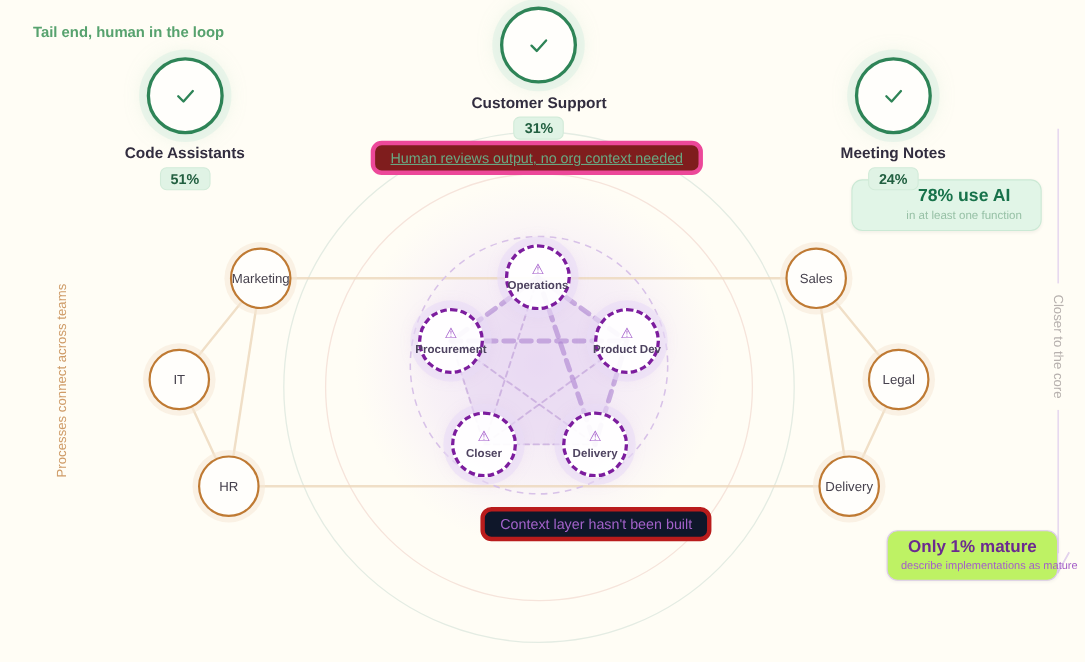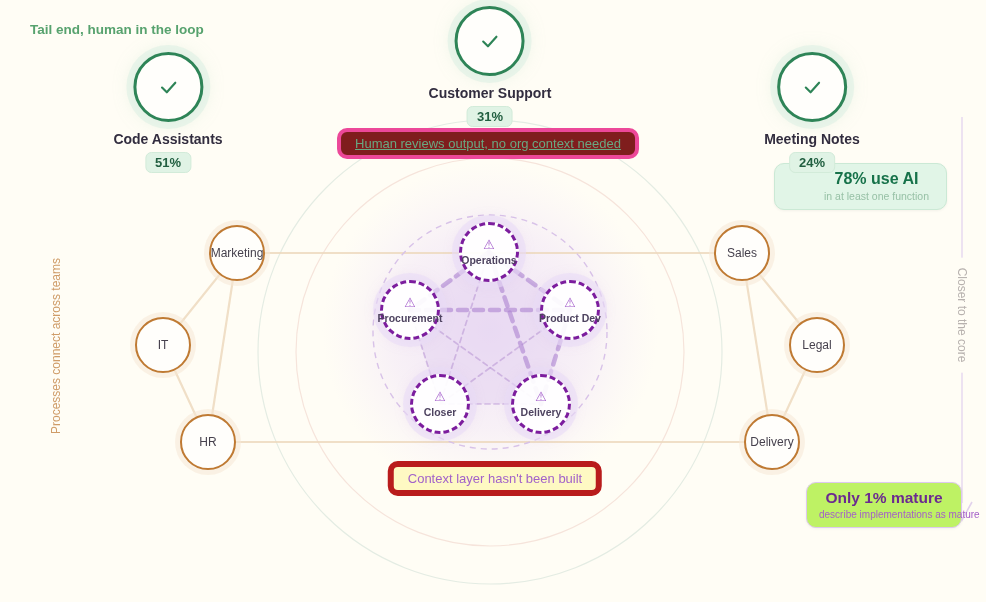--- a/index.html
+++ b/index.html
@@ -41,21 +41,21 @@
 
   
   .note-pill{
     position:absolute;transform:translateX(-50%);
     border-radius:10px;padding:4px 14px;font-size:13px;white-space:nowrap;
   }
   .note-green{
     background:#7f1d1d;border:4px solid #ec4899;color:#69a781;text-decoration:underline;
   }
   .note-purple{
-    background:#fef9c3;border:6px solid #b91c1c;color:#a262c9;
+    background:#0f172a;border:4px solid #b91c1c;color:#a262c9;margin-left:47px;
   }
   .stat-badge{
     position:absolute;border-radius:10px;text-align:center;
     padding:6px 12px 7px;box-shadow:0 1px 3px rgba(0,0,0,.05);
   }
   .badge-green{background:#e1f5e7;border:1px solid #cbe9d5;}
   .badge-purple{background:#bef264;border:1px solid #ddc9ee;}
   .stat-title-green{font-size:16px;font-weight:700;color:#17724a;white-space:nowrap;}
   .stat-sub-green{font-size:10.5px;color:#97c1a6;margin-top:2px;white-space:nowrap;}
   .stat-title-purple{font-size:15.5px;font-weight:700;color:#6b2a90;white-space:nowrap;}

